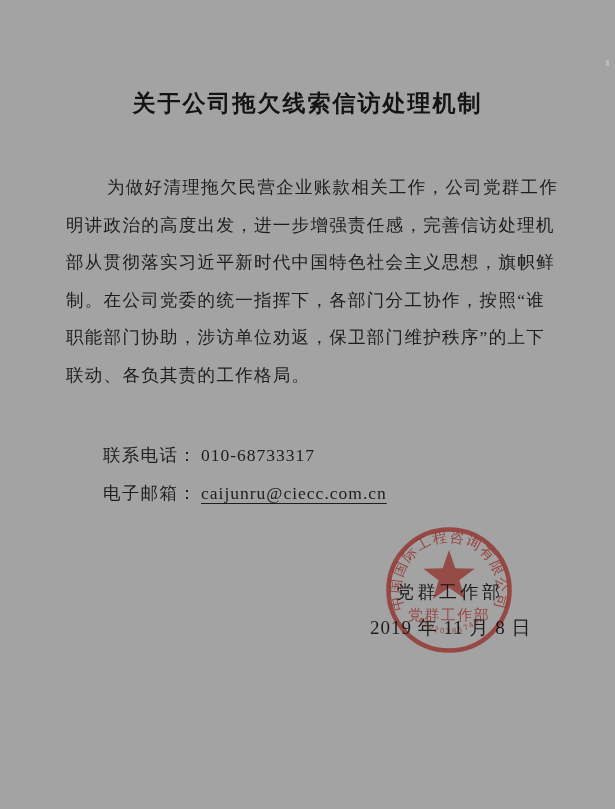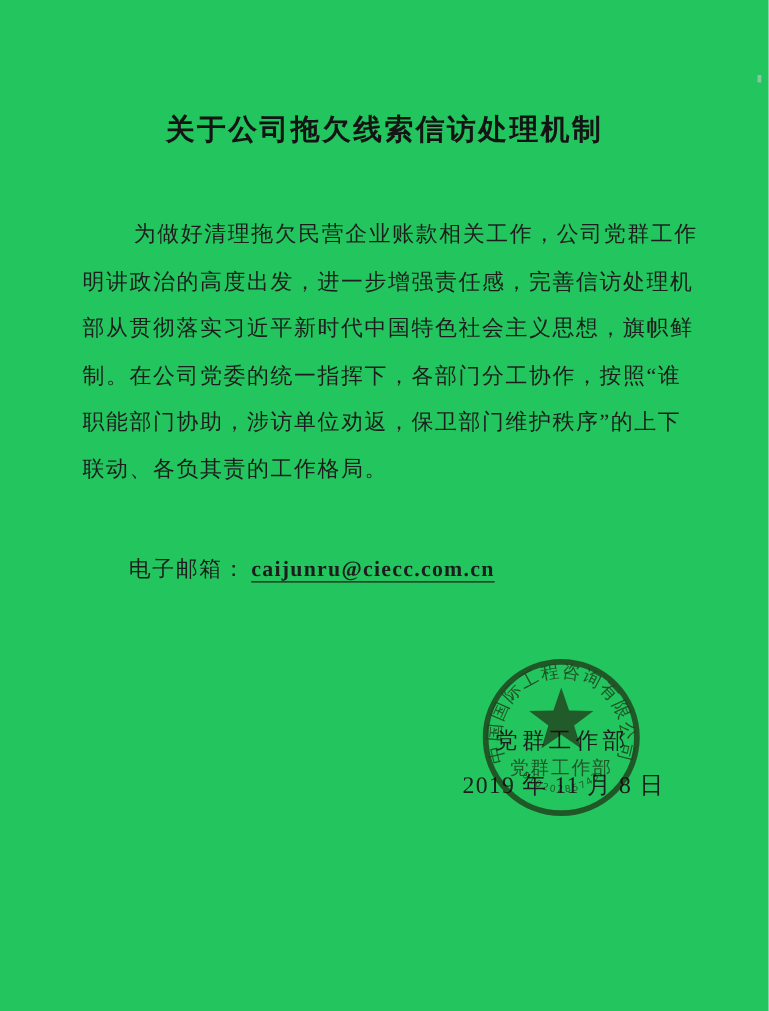--- a/index.html
+++ b/index.html
@@ -2,40 +2,40 @@
 <html><head>
 <meta charset="utf-8">
 <style>
   html,body{margin:0;padding:0;}
   body{
     width:615px;height:809px;position:relative;
     background:#fdfdfd;overflow:hidden;
     font-family:"Liberation Serif","DejaVu Serif",serif;
     color:#1f1f1f;
   }
-  .page{position:absolute;inset:0;background:#22c55e;}
+  .page{position:absolute;inset:0;background:#a3a3a3;}
   .doc-title{
     position:absolute;top:88px;left:0;width:615px;
     text-align:center;font-size:23px;font-weight:700;
     letter-spacing:2px;color:#141414;
   }
   .body-block{
     position:absolute;left:66px;top:157px;width:490px;
     font-size:17.5px;letter-spacing:1.3px;color:#1d1d1d;margin-top:12px;
   }
   .body-line{height:37.5px;line-height:37.5px;white-space:nowrap;}
   .body-line.indent{padding-left:41px;}
   .contact-block{
     position:absolute;left:103px;top:437px;width:420px;
     font-size:17.5px;letter-spacing:1px;color:#1d1d1d;
   }
   .contact-line{height:37.5px;line-height:37.5px;white-space:nowrap;}
   .contact-label{letter-spacing:1.3px;}
   .contact-value{margin-left:4px;}
-  .contact-value.underline{text-decoration:underline;text-underline-offset:4px;font-weight:bold;}
+  .contact-value.underline{text-decoration:underline;text-underline-offset:4px;}
   .signature{
     position:absolute;left:396px;top:580px;
     font-size:18px;letter-spacing:3.5px;color:#1d1d1d;white-space:nowrap;
   }
   .doc-date{
     position:absolute;left:370px;top:615px;
     font-size:19px;letter-spacing:1px;color:#1d1d1d;white-space:nowrap;
   }
   .stamp{
     position:absolute;left:379px;top:520px;width:140px;height:140px;
@@ -57,20 +57,23 @@
     <div class="body-line indent">为做好清理拖欠民营企业账款相关工作，公司党群工作</div>
     <div class="body-line">明讲政治的高度出发，进一步增强责任感，完善信访处理机</div>
     <div class="body-line">部从贯彻落实习近平新时代中国特色社会主义思想，旗帜鲜</div>
     <div class="body-line">制。在公司党委的统一指挥下，各部门分工协作，按照“谁</div>
     <div class="body-line">职能部门协助，涉访单位劝返，保卫部门维护秩序”的上下</div>
     <div class="body-line">联动、各负其责的工作格局。</div>
   </div>
 
   <div class="contact-block">
     <div class="contact-line">
+      <span class="contact-label">联系电话：</span><span class="contact-value">010-68733317</span>
+    </div>
+    <div class="contact-line">
       <span class="contact-label">电子邮箱：</span><span class="contact-value underline">caijunru@ciecc.com.cn</span>
     </div>
   </div>
 
   <div class="signature">党群工作部</div>
 
   <div class="doc-date">2019 年 11 月 8 日</div>
 
   <svg class="stamp" viewBox="0 0 140 140" xmlns="http://www.w3.org/2000/svg">
     <g fill="none" stroke="none" opacity="0.92">

